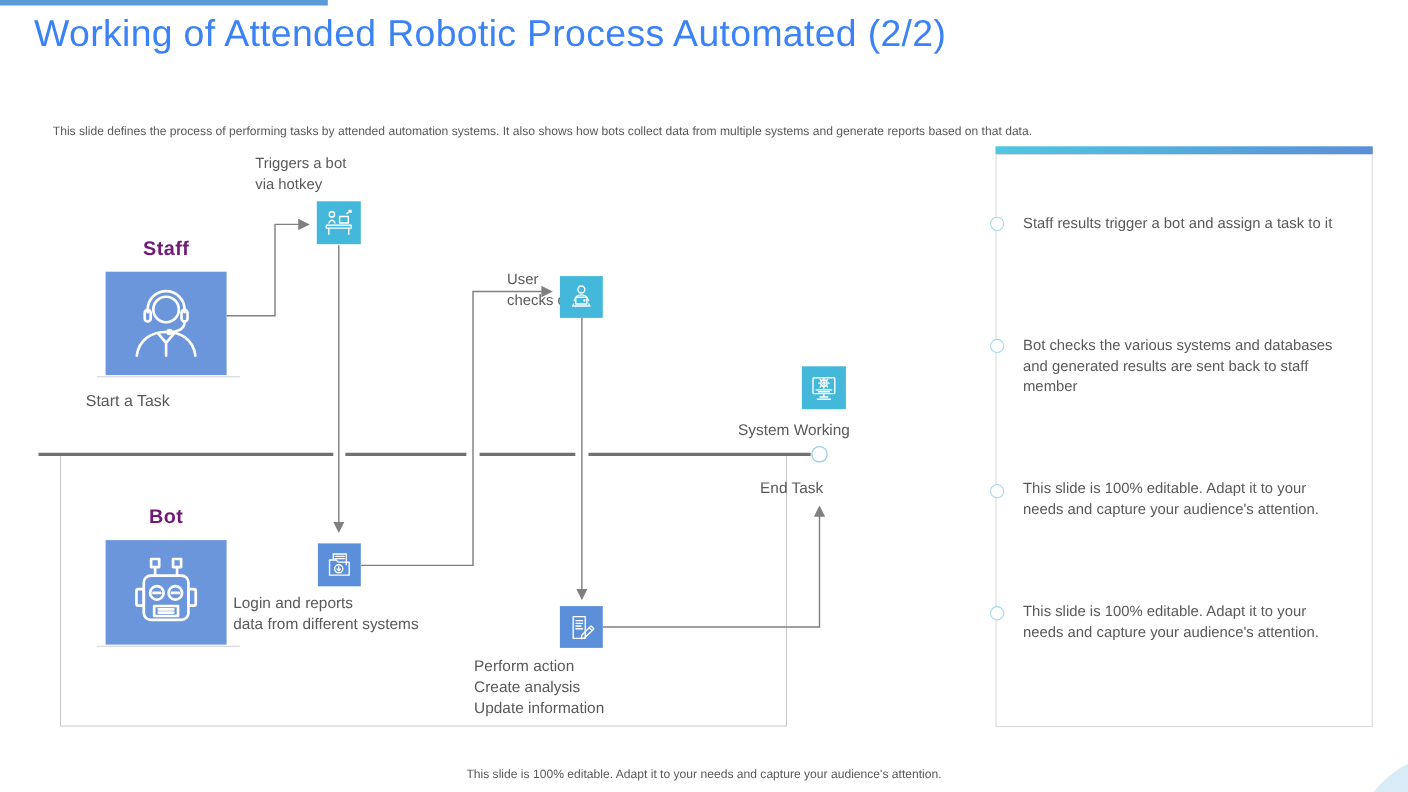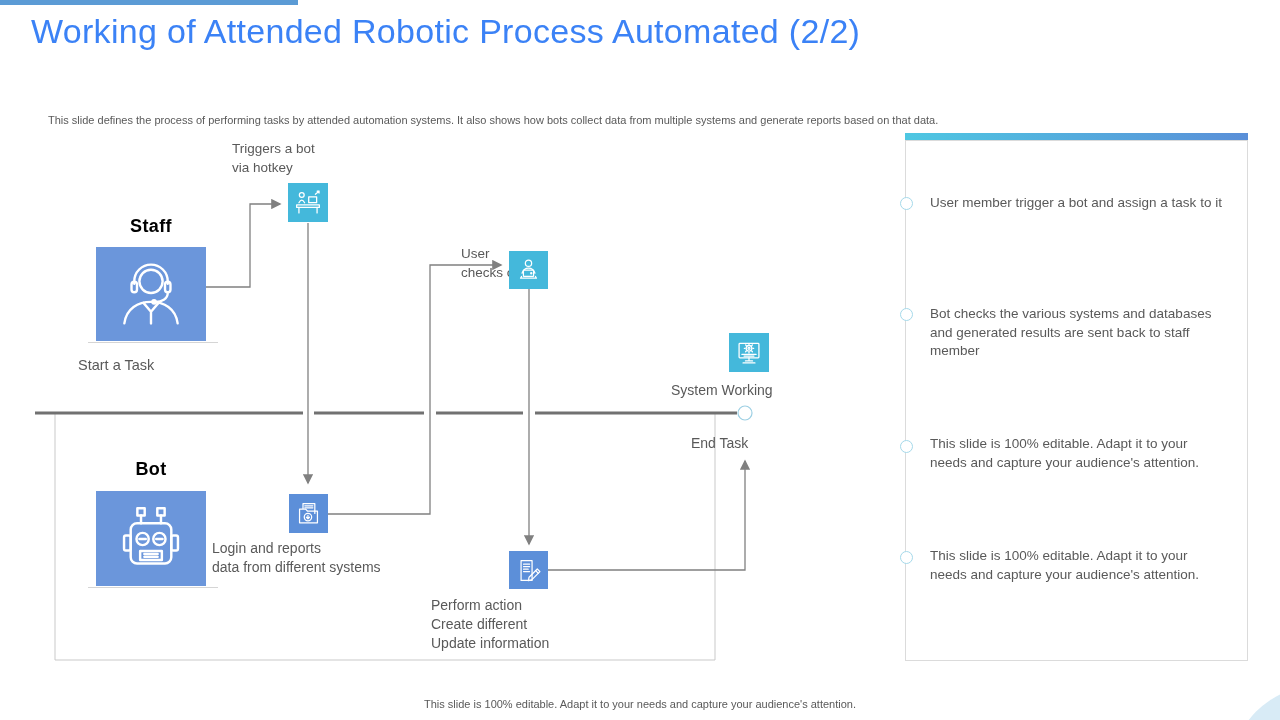--- a/index.html
+++ b/index.html
@@ -9,21 +9,21 @@
     -webkit-font-smoothing:antialiased;
   }
   .abs{position:absolute;}
   
   .topbar{left:0;top:0;width:298px;height:5px;background:#5B9BD5;}
   .title{left:31px;top:12px;width:1050px;font-size:34px;font-weight:400;
          color:#3b82f6;letter-spacing:.3px;}
   .subtitle{left:48px;top:69px;width:1000px;font-size:11px;color:#595959;margin-top:45px;}
   
   .lbl{color:#595959;text-align:left;white-space:pre-line;line-height:19px;}
-  .lane-lbl{font-size:18px;font-weight:700;color:#000000;text-align:center;letter-spacing:.4px;}
+  .lane-lbl{font-size:18px;font-weight:700;color:#701a75;text-align:center;letter-spacing:.4px;}
   .trigger-lbl{left:232px;top:139px;width:160px;font-size:13.5px;}
   .staff-lbl{left:96px;top:216px;width:110px;}
   .start-lbl{left:78px;top:356px;width:140px;font-size:14.5px;}
   .user-lbl{left:461px;top:204px;width:140px;font-size:13.5px;margin-top:40px;}
   .sysupd-lbl{left:671px;top:381px;width:160px;font-size:14px;}
   .endtask-lbl{left:691px;top:434px;width:120px;font-size:14px;}
   .bot-lbl{left:96px;top:459px;width:110px;}
   .login-lbl{left:212px;top:539px;width:200px;font-size:14px;}
   .perform-lbl{left:431px;top:596px;width:200px;font-size:14px;}
   
@@ -97,21 +97,21 @@
 <div class="abs lane-lbl staff-lbl">Staff</div>
 <div class="abs lbl start-lbl">Start a Task</div>
 <div class="abs lbl user-lbl">User
 checks output</div>
 <div class="abs lbl sysupd-lbl">System Working</div>
 <div class="abs lbl endtask-lbl">End Task</div>
 <div class="abs lane-lbl bot-lbl">Bot</div>
 <div class="abs lbl login-lbl">Login and reports
 data from different systems</div>
 <div class="abs lbl perform-lbl">Perform action
-Create different
+Create analysis
 Update information</div>
 
 <div class="abs bigbox staff-box">
   <svg class="icon" width="82" height="82" viewBox="0 0 24 24" fill="none" stroke="#ffffff" stroke-width="0.7" stroke-linecap="round" stroke-linejoin="round">
     <circle cx="12" cy="8.3" r="3.4"></circle>
     <path d="M7.1,9 V8.3 a4.9,4.9 0 0 1 9.8,0 V9"></path>
     <rect x="6.3" y="8.4" width="1.6" height="3.1" rx="0.8"></rect>
     <rect x="16.1" y="8.4" width="1.6" height="3.1" rx="0.8"></rect>
     <path d="M16.9,11.7 c0,1.8 -1.9,2.6 -3.5,2.6"></path>
     <circle cx="12.9" cy="14.3" r="0.5"></circle>
@@ -187,21 +187,21 @@
     <path d="M8.4,7.4 h4.4 M8.4,9.2 h4.4 M8.4,11 h3.4 M8.4,12.8 h4.4"></path>
     <path d="M12.4,16.9 l6,-6 l1.9,1.9 l-6,6 l-2.4,0.5 z"></path>
     <path d="M17.2,12.1 l1.9,1.9"></path>
   </svg>
 </div>
 
 <div class="abs accentbar"></div>
 <div class="abs panel"></div>
 
 <div class="abs bullet-dot b1d"></div>
-<div class="abs bullet-text b1t">User member trigger a bot and assign a task to it</div>
+<div class="abs bullet-text b1t">Staff results trigger a bot and assign a task to it</div>
 
 <div class="abs bullet-dot b2d"></div>
 <div class="abs bullet-text b2t">Bot checks the various systems and databases and generated results are sent back to staff member</div>
 
 <div class="abs bullet-dot b3d"></div>
 <div class="abs bullet-text b3t">This slide is 100% editable. Adapt it to your needs and capture your audience's attention.</div>
 
 <div class="abs bullet-dot b4d"></div>
 <div class="abs bullet-text b4t">This slide is 100% editable. Adapt it to your needs and capture your audience's attention.</div>
 

